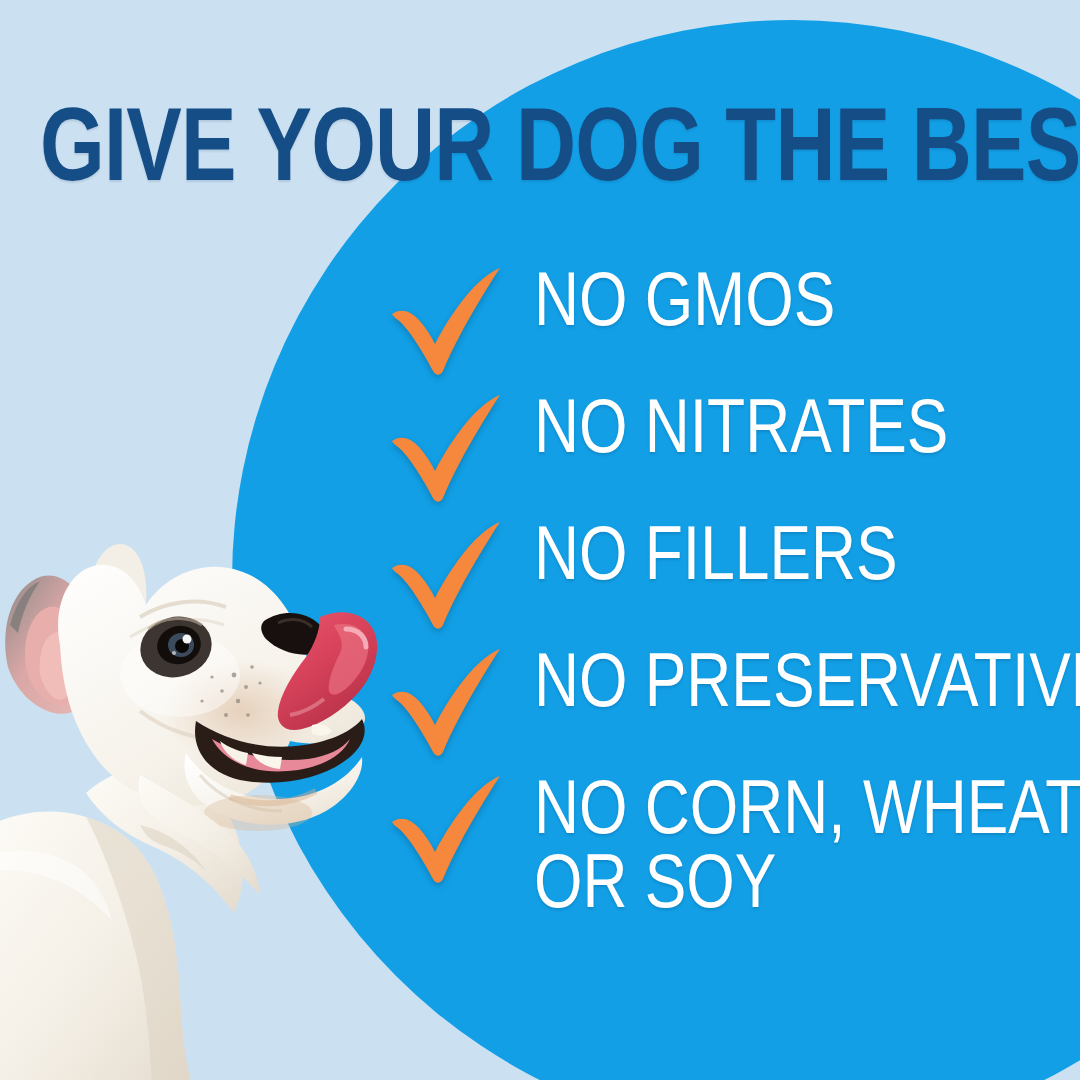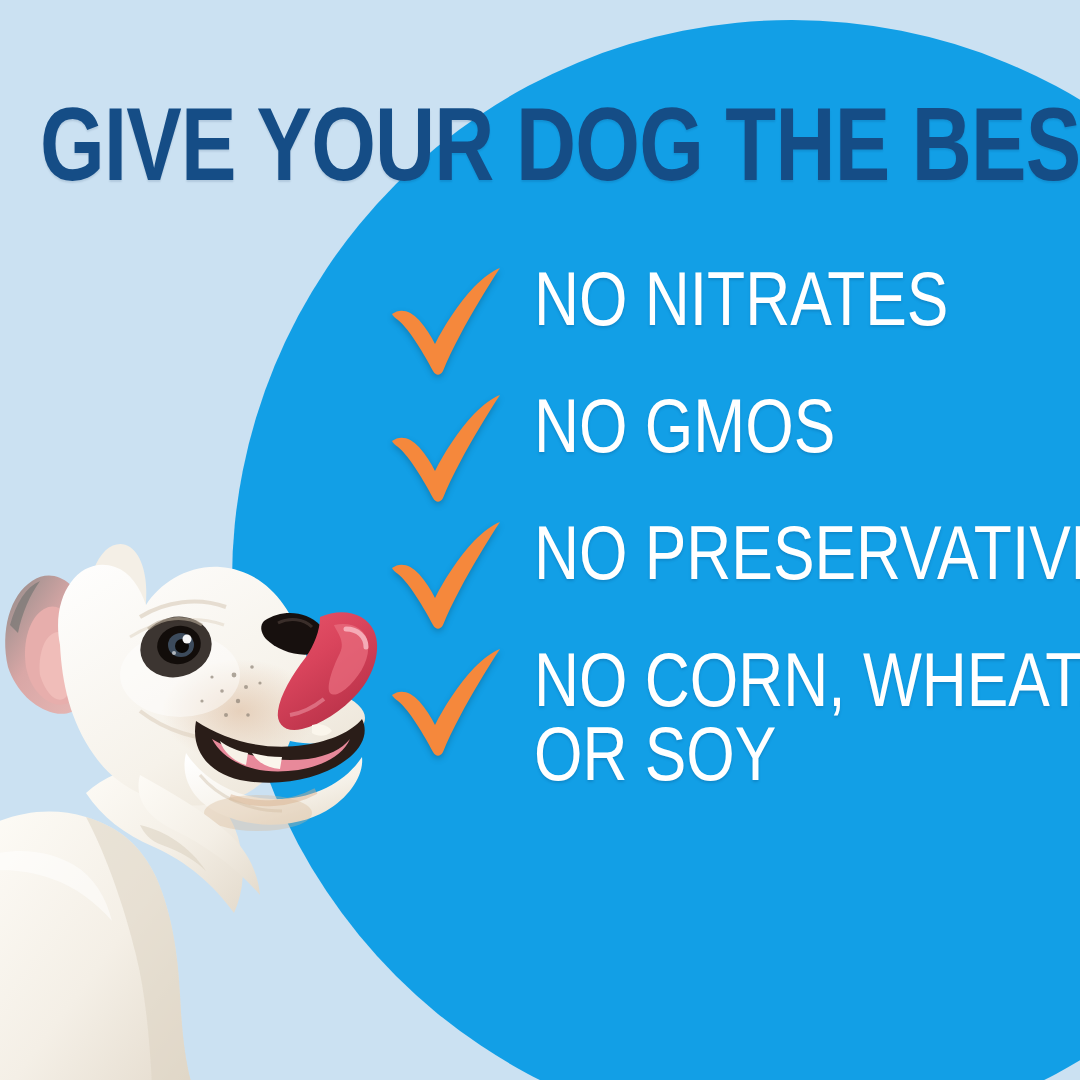--- a/index.html
+++ b/index.html
@@ -75,32 +75,40 @@
   <div id="headline">GIVE YOUR DOG THE BEST!</div>
 
   <div id="list">
 
     <div class="row">
       <span class="check">
         <svg viewBox="0 0 128 108" xmlns="http://www.w3.org/2000/svg">
           <path d="M4 46 C12 40 22 42 31 52 C38 60 43 68 47 76 C56 58 70 36 86 19 C95 10 104 3 112 0 C106 9 99 20 92 32 C78 55 64 81 55 103 C52 108 48 108 45 103 C36 86 22 62 10 52 C7 50 5 48 4 46 Z" fill="#f5883c"></path>
         </svg>
       </span>
+      <span class="rowtext">NO GMOS</span>
+    </div>
+
+    <div class="row">
+      <span class="check">
+        <svg viewBox="0 0 128 108" xmlns="http://www.w3.org/2000/svg">
+          <path d="M4 46 C12 40 22 42 31 52 C38 60 43 68 47 76 C56 58 70 36 86 19 C95 10 104 3 112 0 C106 9 99 20 92 32 C78 55 64 81 55 103 C52 108 48 108 45 103 C36 86 22 62 10 52 C7 50 5 48 4 46 Z" fill="#f5883c"></path>
+        </svg>
+      </span>
       <span class="rowtext">NO NITRATES</span>
     </div>
 
     <div class="row">
       <span class="check">
         <svg viewBox="0 0 128 108" xmlns="http://www.w3.org/2000/svg">
           <path d="M4 46 C12 40 22 42 31 52 C38 60 43 68 47 76 C56 58 70 36 86 19 C95 10 104 3 112 0 C106 9 99 20 92 32 C78 55 64 81 55 103 C52 108 48 108 45 103 C36 86 22 62 10 52 C7 50 5 48 4 46 Z" fill="#f5883c"></path>
         </svg>
       </span>
-      <span class="rowtext">NO GMOS</span>
-    </div>
-
+      <span class="rowtext">NO FILLERS</span>
+    </div>
 
     <div class="row">
       <span class="check">
         <svg viewBox="0 0 128 108" xmlns="http://www.w3.org/2000/svg">
           <path d="M4 46 C12 40 22 42 31 52 C38 60 43 68 47 76 C56 58 70 36 86 19 C95 10 104 3 112 0 C106 9 99 20 92 32 C78 55 64 81 55 103 C52 108 48 108 45 103 C36 86 22 62 10 52 C7 50 5 48 4 46 Z" fill="#f5883c"></path>
         </svg>
       </span>
       <span class="rowtext">NO PRESERVATIVES</span>
     </div>
 

